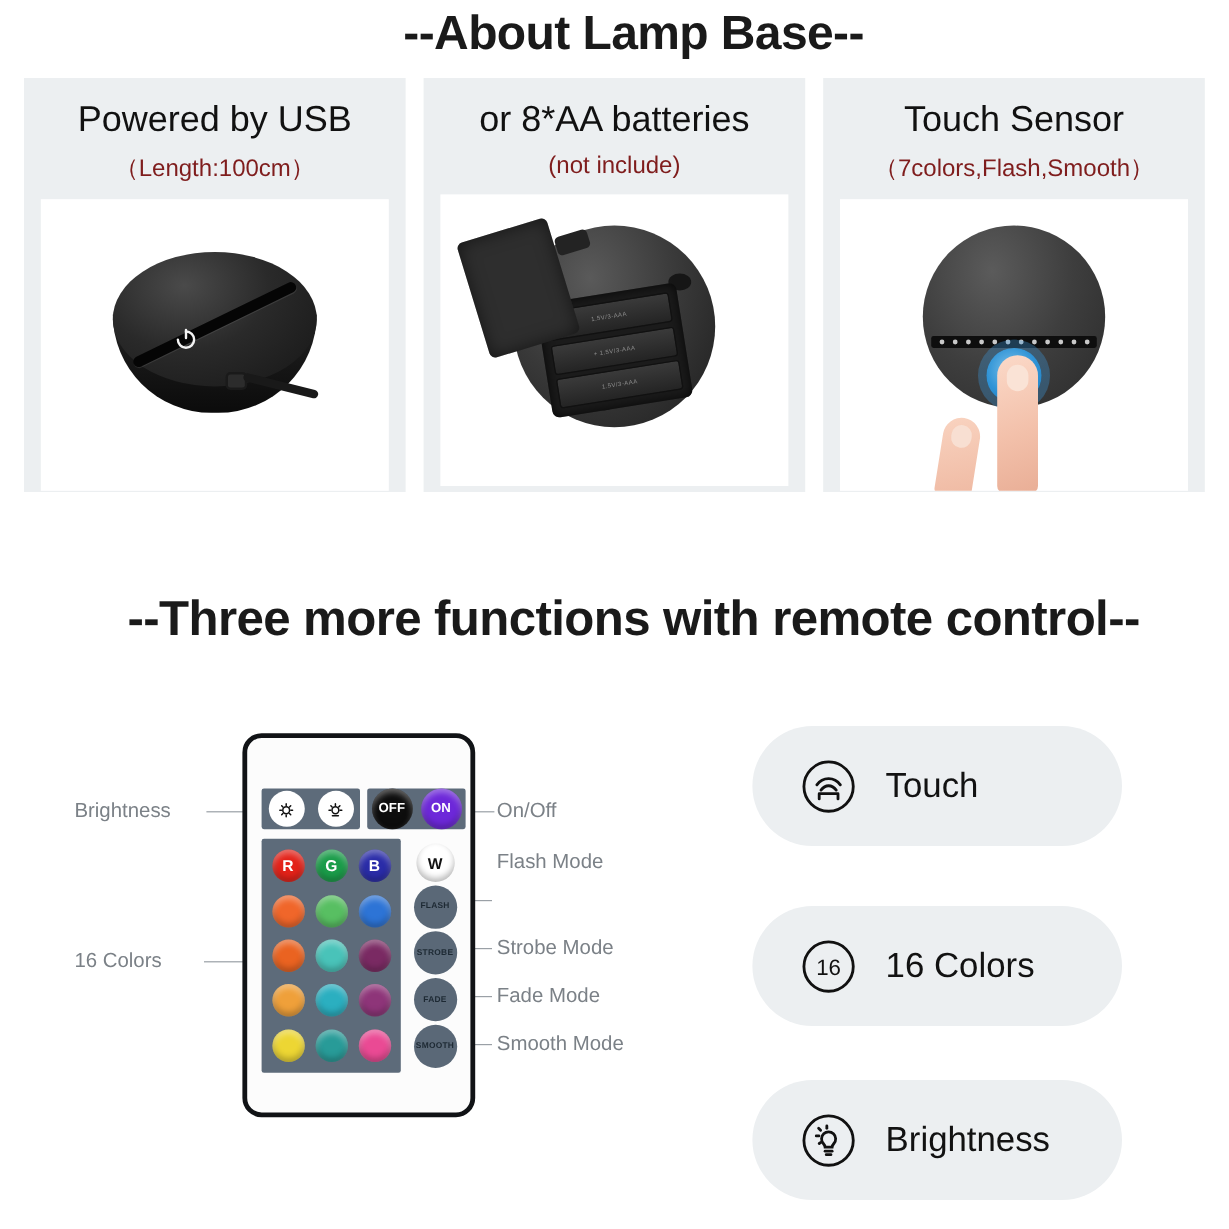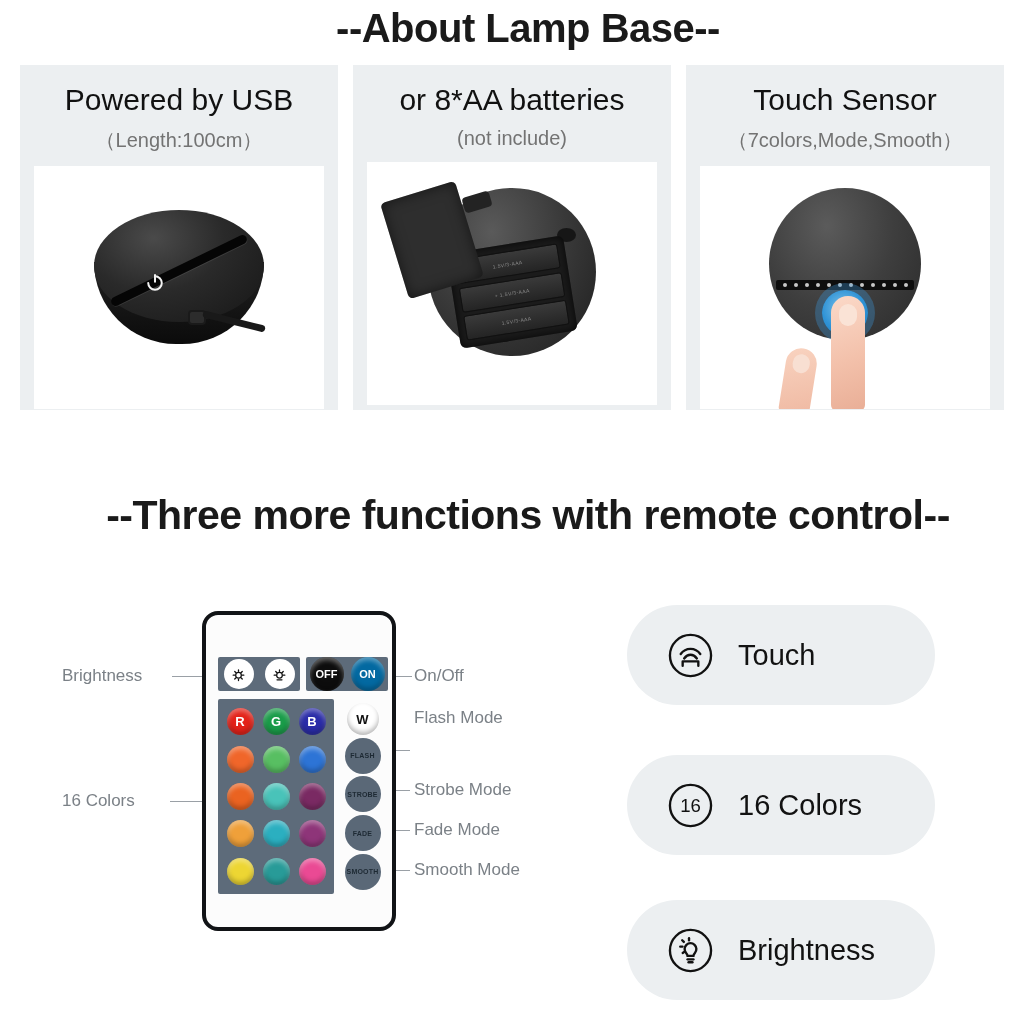--- a/index.html
+++ b/index.html
@@ -31,21 +31,21 @@
     flex: 1 1 0;
     background: #eceff1;
     display: flex; flex-direction: column; align-items: center;
     padding-top: 18px;
   }
   .panel-title {
     font-size: 30px; font-weight: 400; color: #111; line-height: 1.15;
     white-space: nowrap;
   }
   .panel-sub {
-    font-size: 20px; font-weight: 400; color: #737373;
+    font-size: 20px; font-weight: 400; color: #7f1d1d;
     margin-top: 9px; white-space: nowrap;
   }
   .panel-photo {
     margin-top: 12px;
     width: calc(100% - 28px);
     height: 243px;
     background: #ffffff;
     position: relative;
     overflow: hidden;
   }
@@ -255,21 +255,21 @@
             <div class="bat-cell c3">1.5V/3-AAA</div>
           </div>
         </div>
         <div class="bat-hinge"></div>
         <div class="bat-lid"></div>
       </div>
     </div>
 
     <div class="panel">
       <div class="panel-title">Touch Sensor</div>
-      <div class="panel-sub">（7colors,Mode,Smooth）</div>
+      <div class="panel-sub">（7colors,Flash,Smooth）</div>
       <div class="panel-photo">
         <div class="touch-disc">
           <div class="touch-strip">
             <i></i>
               <i></i>
               <i></i>
               <i></i>
               <i></i>
               <i></i>
               <i></i>
@@ -337,21 +337,21 @@
               <line x1="17.5" y1="13" x2="19.5" y2="13"></line>
               <line x1="6.7" y1="7.7" x2="8.1" y2="9.1"></line>
               <line x1="17.3" y1="7.7" x2="15.9" y2="9.1"></line>
               <line x1="8.5" y1="19.5" x2="15.5" y2="19.5"></line>
             </svg>
           </div>
         </div>
 
         <div class="pad pad-top-right">
           <div class="btn btn-onoff shine" style="background:#0d0d0d;color:#fff;">OFF</div>
-          <div class="btn btn-onoff shine" style="background:#0369a1;color:#fff;">ON</div>
+          <div class="btn btn-onoff shine" style="background:#6d28d9;color:#fff;">ON</div>
         </div>
 
         <div class="pad pad-grid">
           <div class="btn sm shine btn-label-rgb" style="background:#e32219;">R</div>
           <div class="btn sm shine btn-label-rgb" style="background:#1a9c49;">G</div>
           <div class="btn sm shine btn-label-rgb" style="background:#2a2ca8;">B</div>
           <div class="btn sm shine" style="background:#f0662a;"></div>
           <div class="btn sm shine" style="background:#58bf62;"></div>
           <div class="btn sm shine" style="background:#2d74d6;"></div>
           <div class="btn sm shine" style="background:#ea6321;"></div>

